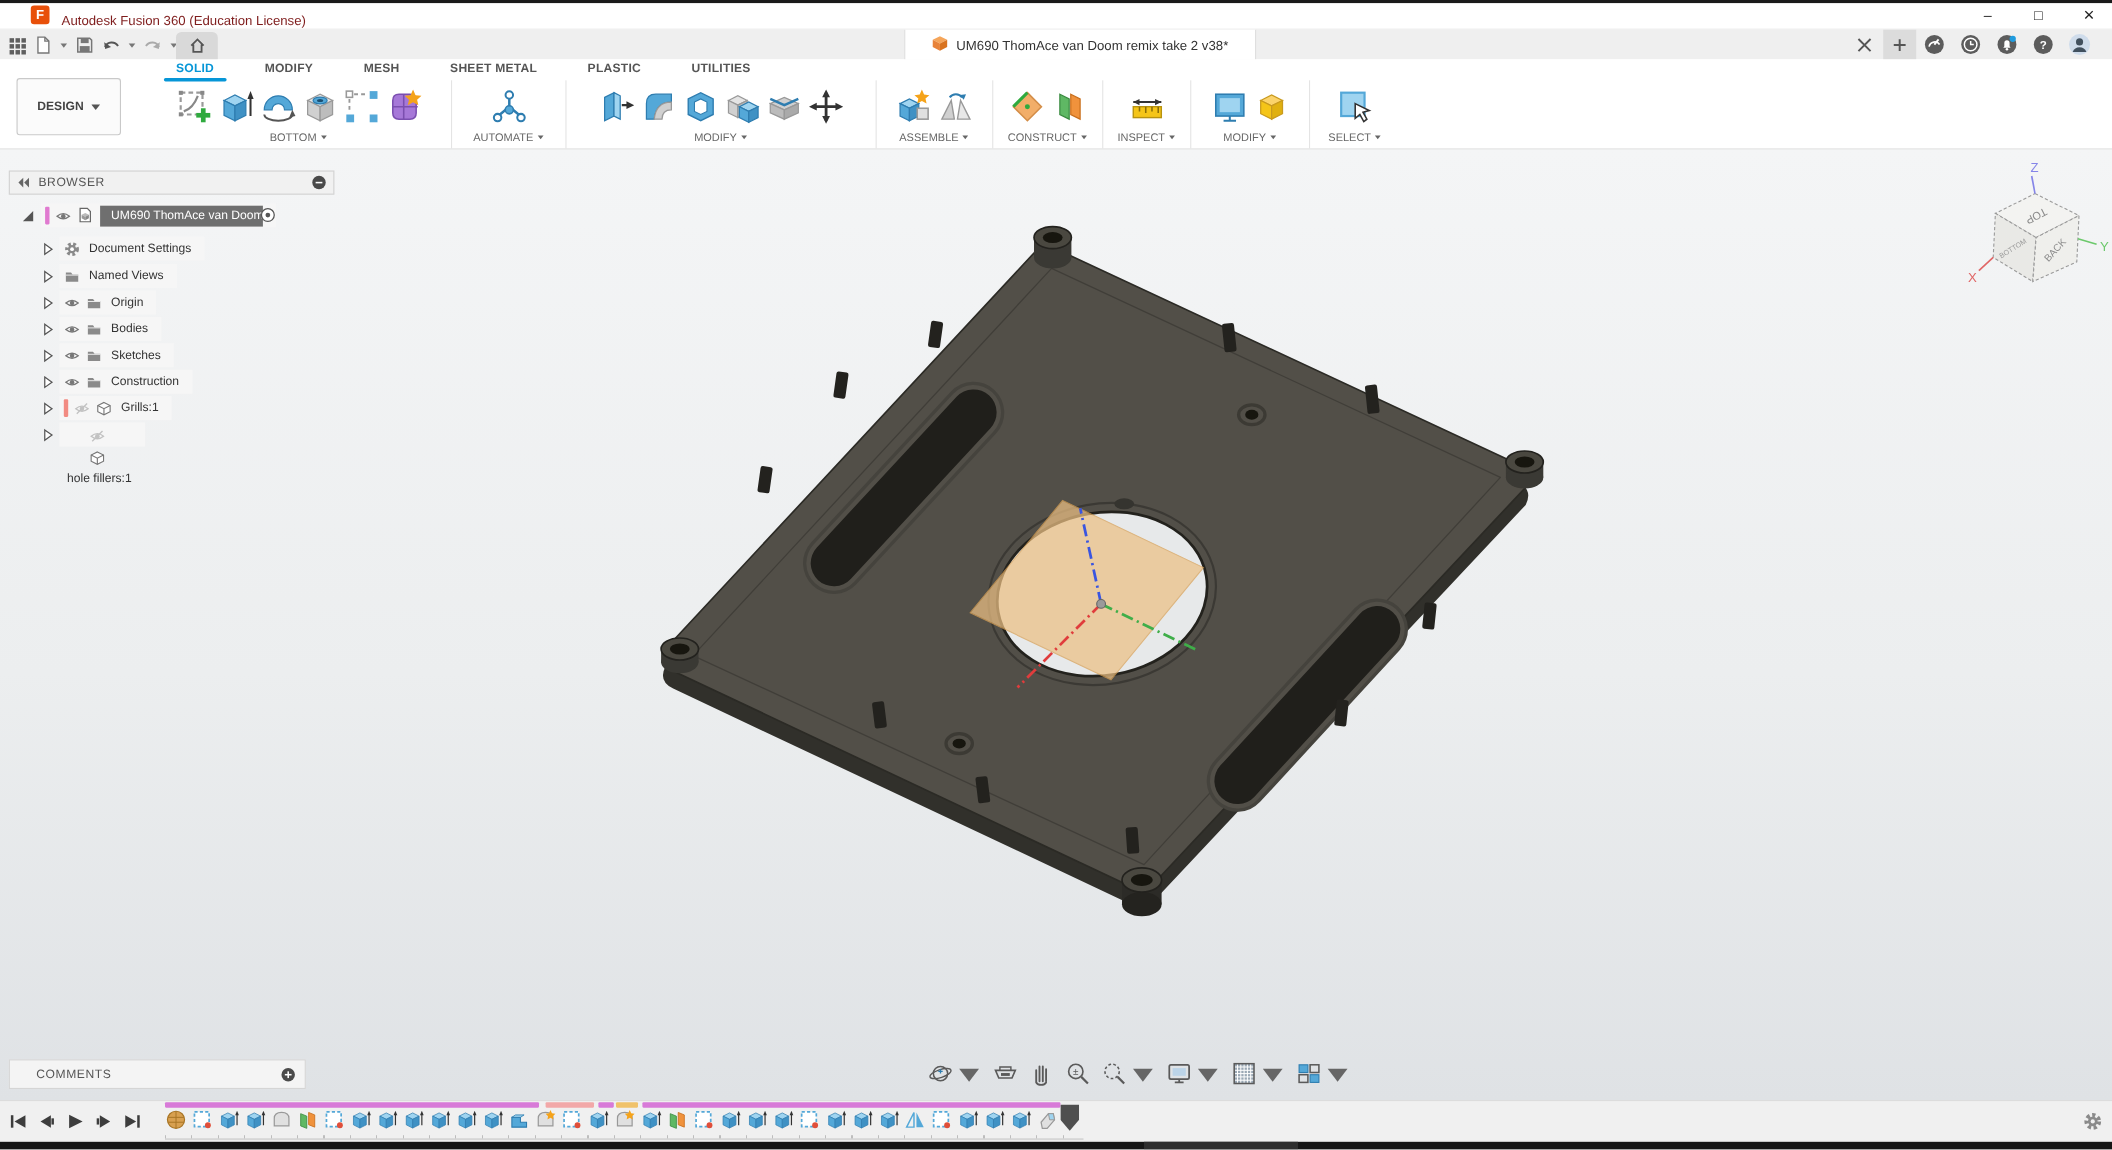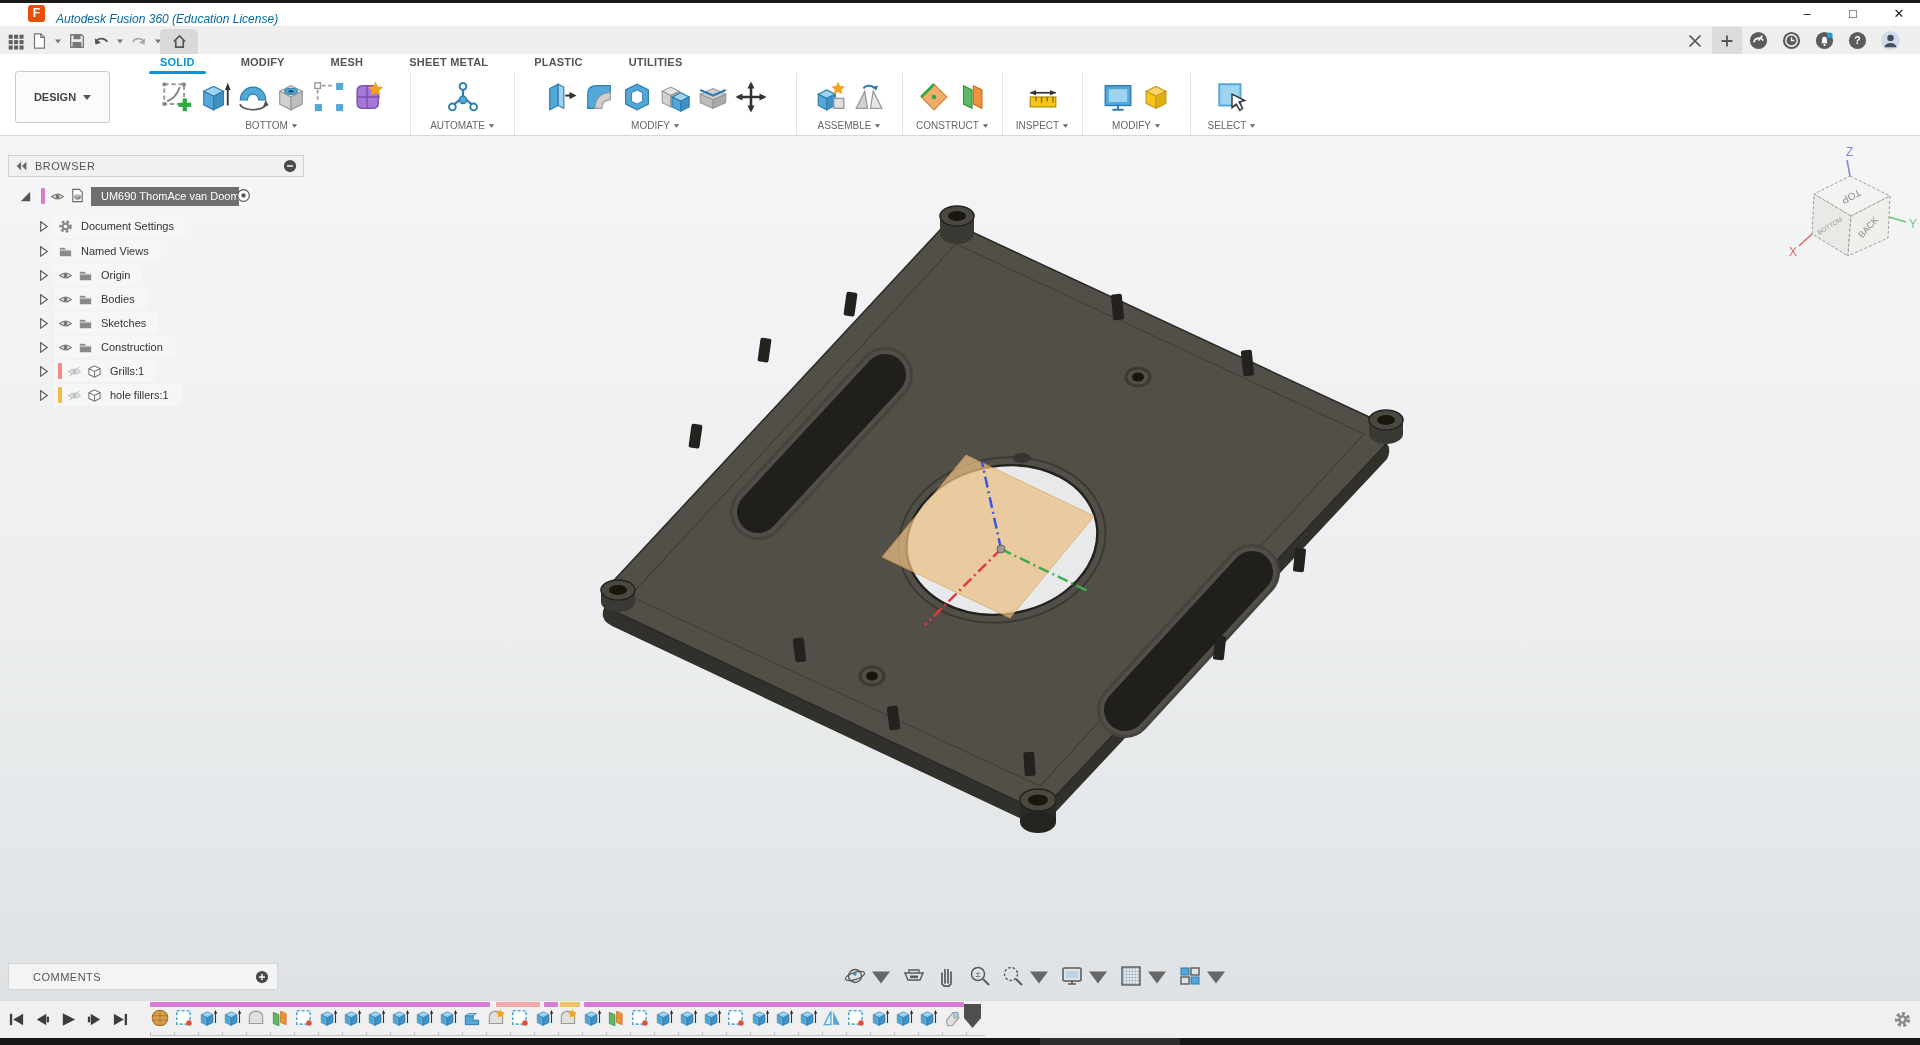--- a/index.html
+++ b/index.html
@@ -7,21 +7,21 @@
   #app {
     position:relative; width:1920px; height:1045px; overflow:hidden;
     font-family:"Liberation Sans", sans-serif; background:#fff; color:#333;
     -webkit-font-smoothing:antialiased;
   }
   .abs { position:absolute; }
   
   #topstrip { left:0; top:0; width:1920px; height:3px; background:#1a1a1a; }
   #titlebar { left:0; top:3px; width:1920px; height:24px; background:#fff; border-bottom:1px solid #ececec; display:flex; align-items:center; }
   #fusion-logo { position:absolute; left:28px; top:2px; width:17px; height:17px; background:#e8500a; border-radius:3px; color:#fff; font-size:12px; font-weight:bold; text-align:center; line-height:17px; }
-  #app-title { position:absolute; left:56px; top:9px; font-size:12px; color:#0369a1;font-style:italic; }
+  #app-title { position:absolute; left:56px; top:9px; font-size:12px; color:#7f1d1d; }
   .winbtn { position:absolute; top:0; width:34px; height:22px; text-align:center; font-size:13px; color:#222; line-height:22px; cursor:default; }
   
   #tabstrip { left:0; top:27px; width:1920px; height:27px; background:#efefef; }
   #qat { position:absolute; left:6px; top:0; height:27px; display:flex; align-items:center; gap:6px; }
   .qat-item { display:flex; align-items:center; height:22px; }
   .qat-item svg { width:18px; height:18px; }
   .caret { width:8px; height:8px; margin-left:1px; }
   #home-tab { position:absolute; left:160px; top:2px; width:38px; height:25px; background:#d9d9d9; border-radius:5px 5px 0 0; display:flex; align-items:center; justify-content:center; }
   #home-tab svg { width:15px; height:15px; }
   #doc-tab { position:absolute; left:822px; top:0; width:320px; height:27px; background:#fff; border-left:1px solid #dcdcdc; border-right:1px solid #dcdcdc; display:flex; align-items:center; justify-content:center; gap:7px; font-size:12px; color:#333; }
@@ -143,20 +143,28 @@
           <svg viewBox="0 0 8 8" width="100%" height="100%">
             <polygon points="1,2.5 7,2.5 4,6.5" fill="#777"></polygon>
           </svg>
         </span>
       </div>
     <div id="home-tab">
         <svg viewBox="0 0 16 16" width="100%" height="100%">
           <path d="M2 8 L8 2 L14 8 M4 7 v7 h8 v-7" fill="none" stroke="#555" stroke-width="1.8"></path>
         </svg>
       </div>
+    <div id="doc-tab">
+      <span id="doc-tab-icon"><svg viewBox="0 0 16 16" width="100%" height="100%">
+            <polygon points="8,1 15,4.5 8,8 1,4.5" fill="#f5a55a"></polygon>
+            <polygon points="1,4.5 8,8 8,15 1,11.5" fill="#e8833a"></polygon>
+            <polygon points="15,4.5 8,8 8,15 15,11.5" fill="#d9731f"></polygon>
+          </svg></span>
+      <span>UM690 ThomAce van Doom remix take 2 v38*</span>
+    </div>
     <div id="tab-close"><svg viewBox="0 0 20 20" width="100%" height="100%">
           <path d="M5 5 L15 15 M15 5 L5 15" stroke="#555" stroke-width="1.6"></path>
         </svg></div>
     <div id="tab-new">
         <span style="width:18px;height:18px;display:flex;">
           <svg viewBox="0 0 20 20" width="100%" height="100%">
             <path d="M10 4 v12 M4 10 h12" stroke="#555" stroke-width="2"></path>
           </svg>
         </span>
       </div>
@@ -739,21 +747,21 @@
               </span>
               <span style="margin-left: 3px;">Grills:1</span>
             </span>
           </div>
           <div class="brow" style="left: 0px; top: 229px; width: 296px;">
             <span style="width: 14px; height: 14px; margin-left: 28px; display: flex;">
               <svg viewBox="0 0 16 16" width="100%" height="100%">
                 <polygon points="5,3 12,8 5,13" fill="#fff" stroke="#555" stroke-width="1.2"></polygon>
               </svg>
             </span>
-            <span class="chip" style="margin-left: 4px;">
+            <span class="chip" style="margin-left: 4px; flex-direction: column;">
               <span class="cbar" style="background: rgb(245, 185, 66);"></span>
               <span style="width: 15px; height: 15px; display: flex;">
                 <svg viewBox="0 0 16 16" width="100%" height="100%">
                   <path d="M2 8 Q8 3 14 8 Q8 13 2 8 Z" fill="none" stroke="#c2c2c2" stroke-width="1.3"></path>
                   <circle cx="8" cy="8" r="2.2" fill="#c2c2c2"></circle>
                   <line x1="3" y1="13" x2="13" y2="3" stroke="#c2c2c2" stroke-width="1.3"></line>
                 </svg>
               </span>
               <span style="width: 15px; height: 15px; display: flex;">
                 <svg viewBox="0 0 16 16" width="100%" height="100%">

